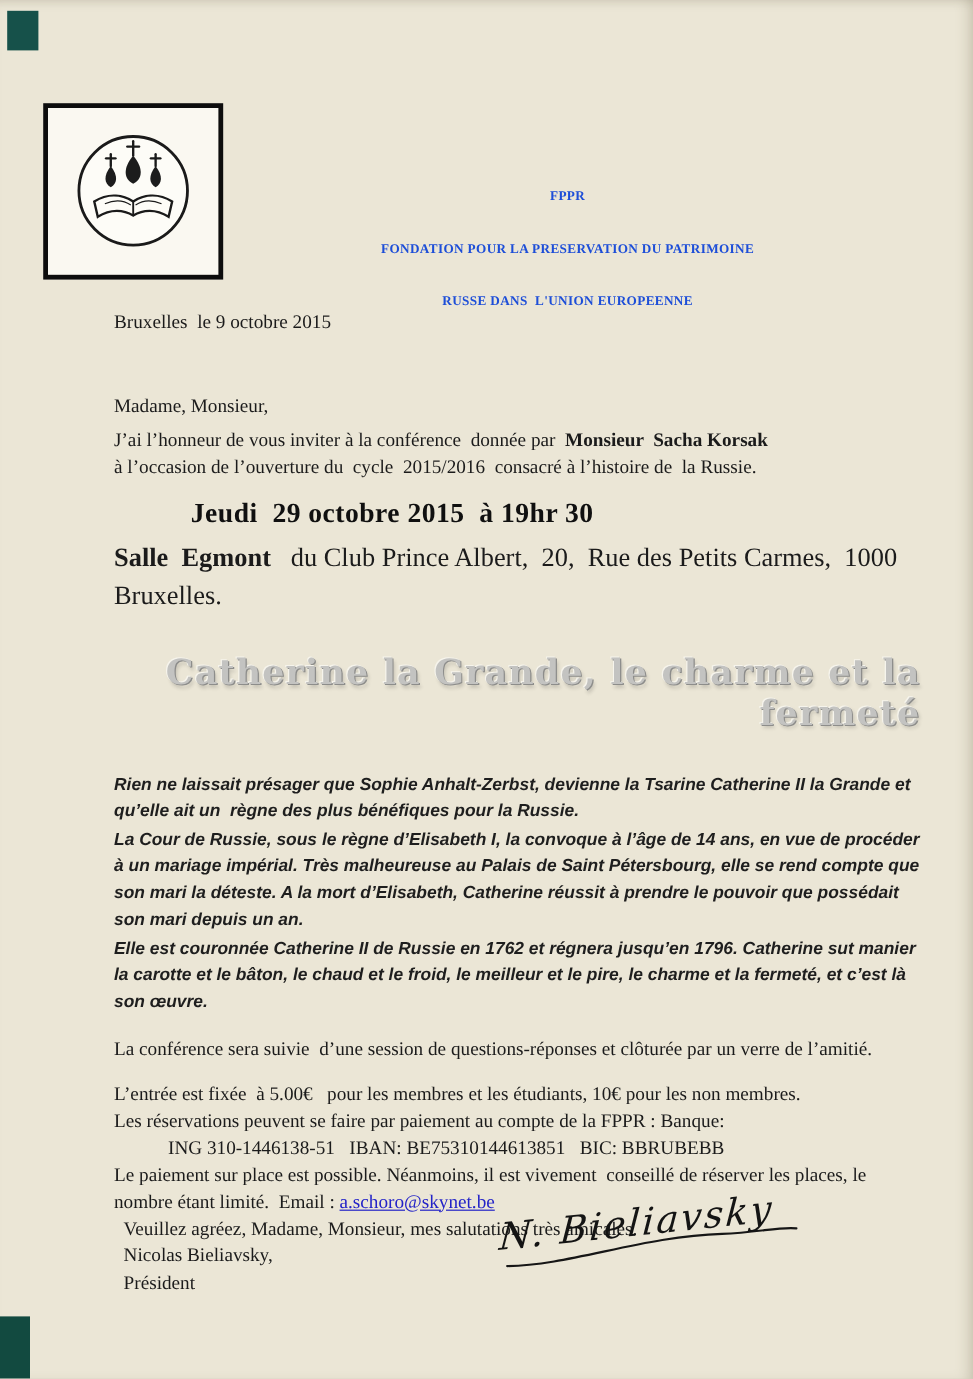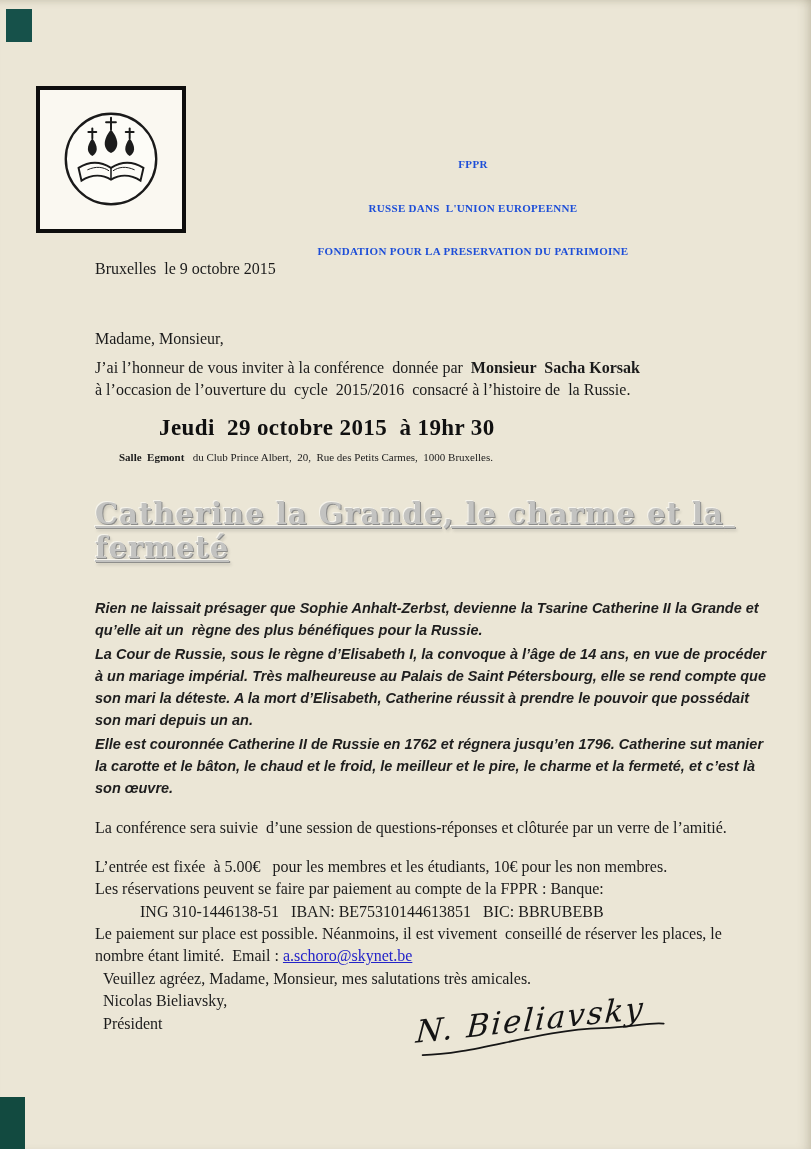--- a/index.html
+++ b/index.html
@@ -39,30 +39,29 @@
 
   .dateline   { margin-bottom:48px; }
   .salutation { margin-bottom:6px; }
   .intro-l1, .intro-l2 { line-height:1.5; }
   .speaker { font-weight:bold; }
 
   .event-datetime {
     margin-top:10px; margin-left:64px;
     font-size:23px; font-weight:bold; letter-spacing:.4px; color:#101010;
   }
-  .venue { margin-top:6px; margin-left:24px; font-size:11px; }
+  .venue { margin-top:6px; margin-left:0; font-size:22px; }
   .venue-room { font-weight:bold; }
 
   .conf-title {
-    margin-top:32px; text-align:left;
+    margin-top:32px; text-align:right;
     font-family:"DejaVu Serif", serif; font-weight:bold;
     font-size:29px; letter-spacing:1px; color:#c3c3c1;
     text-shadow: 1px 1px 0 #8d8d8b, -1px -1px 0 #f6f4ec, 2px 3px 3px rgba(40,40,40,.18);
     white-space:pre-wrap;
-    text-decoration:underline;
   }
 
   .abstract {
     margin-top:32px;
     font-family:"Liberation Sans", sans-serif;
     font-style:italic; font-weight:bold; font-size:14.5px; color:#1e1e1e;
   }
   .abstract p { line-height:1.52; margin-bottom:2px; }
 
   .qna   { margin-top:18px; width:655px; }
@@ -109,22 +108,22 @@
       <path d="M41 38 C34.5 46.5 35.5 53 41 56 C46.5 53 47.5 46.5 41 38 Z" fill="#1c1c1c"></path>
       <path d="M79 38 C72.5 46.5 73.5 53 79 56 C84.5 53 85.5 46.5 79 38 Z" fill="#1c1c1c"></path>
       <path d="M27 68 C40 60 52 63 60 68 C68 63 80 60 93 68 L90 81 C79 74 68 75 60 80 C52 75 41 74 30 81 Z" fill="none" stroke="#1a1a1a" stroke-width="2"></path>
       <line x1="60" y1="68" x2="60" y2="80" stroke="#1a1a1a" stroke-width="1.6"></line>
       <path d="M36 70 C45 66 52 67 58 71 M84 70 C75 66 68 67 62 71" fill="none" stroke="#1a1a1a" stroke-width="1"></path>
     </svg>
   </div>
 
   <div class="letterhead-text">
     <div>FPPR</div>
+    <div>FONDATION POUR LA PRESERVATION DU PATRIMOINE</div>
     <div>RUSSE DANS  L'UNION EUROPEENNE</div>
-    <div>FONDATION POUR LA PRESERVATION DU PATRIMOINE</div>
   </div>
 
   <div class="content">
 
     <p class="dateline">Bruxelles  le 9 octobre 2015</p>
 
     <p class="salutation">Madame, Monsieur,</p>
 
     <p class="intro-l1"><span>J’ai l’honneur de vous inviter à la conférence  donnée par  </span><span class="speaker">Monsieur  Sacha Korsak</span></p>
     <p class="intro-l2">à l’occasion de l’ouverture du  cycle  2015/2016  consacré à l’histoire de  la Russie.</p>

